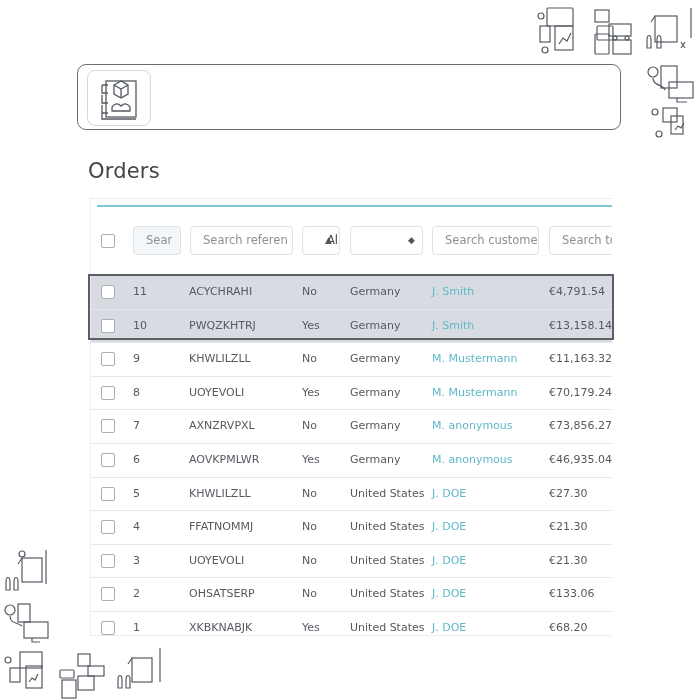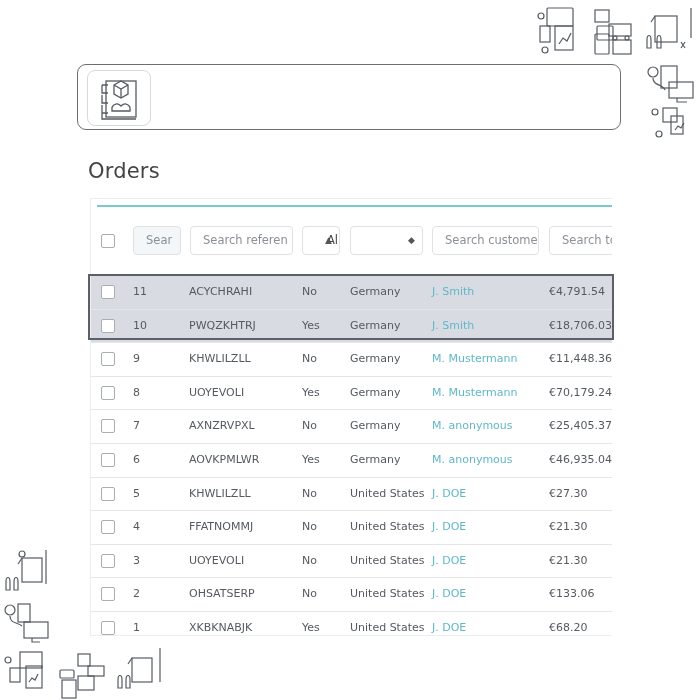--- a/index.html
+++ b/index.html
@@ -154,48 +154,48 @@
       <span class="customer" style="left:341px">J. Smith</span>
       <span style="left:458px">€4,791.54</span>
     </div>
     <div class="row selected">
       <div class="cb"></div>
       <span style="left:42px">10</span>
       <span style="left:98px">PWQZKHTRJ</span>
       <span style="left:211px">Yes</span>
       <span style="left:259px">Germany</span>
       <span class="customer" style="left:341px">J. Smith</span>
-      <span style="left:458px">€18,706.03</span>
+      <span style="left:458px">€13,158.14</span>
     </div>
     <div class="row">
       <div class="cb"></div>
       <span style="left:42px">9</span>
       <span style="left:98px">KHWLILZLL</span>
       <span style="left:211px">No</span>
       <span style="left:259px">Germany</span>
       <span class="customer" style="left:341px">M. Mustermann</span>
-      <span style="left:458px">€11,448.36</span>
+      <span style="left:458px">€11,163.32</span>
     </div>
     <div class="row">
       <div class="cb"></div>
       <span style="left:42px">8</span>
       <span style="left:98px">UOYEVOLI</span>
       <span style="left:211px">Yes</span>
       <span style="left:259px">Germany</span>
       <span class="customer" style="left:341px">M. Mustermann</span>
       <span style="left:458px">€70,179.24</span>
     </div>
     <div class="row">
       <div class="cb"></div>
       <span style="left:42px">7</span>
       <span style="left:98px">AXNZRVPXL</span>
       <span style="left:211px">No</span>
       <span style="left:259px">Germany</span>
       <span class="customer" style="left:341px">M. anonymous</span>
-      <span style="left:458px">€25,405.37</span>
+      <span style="left:458px">€73,856.27</span>
     </div>
     <div class="row">
       <div class="cb"></div>
       <span style="left:42px">6</span>
       <span style="left:98px">AOVKPMLWR</span>
       <span style="left:211px">Yes</span>
       <span style="left:259px">Germany</span>
       <span class="customer" style="left:341px">M. anonymous</span>
       <span style="left:458px">€46,935.04</span>
     </div>

